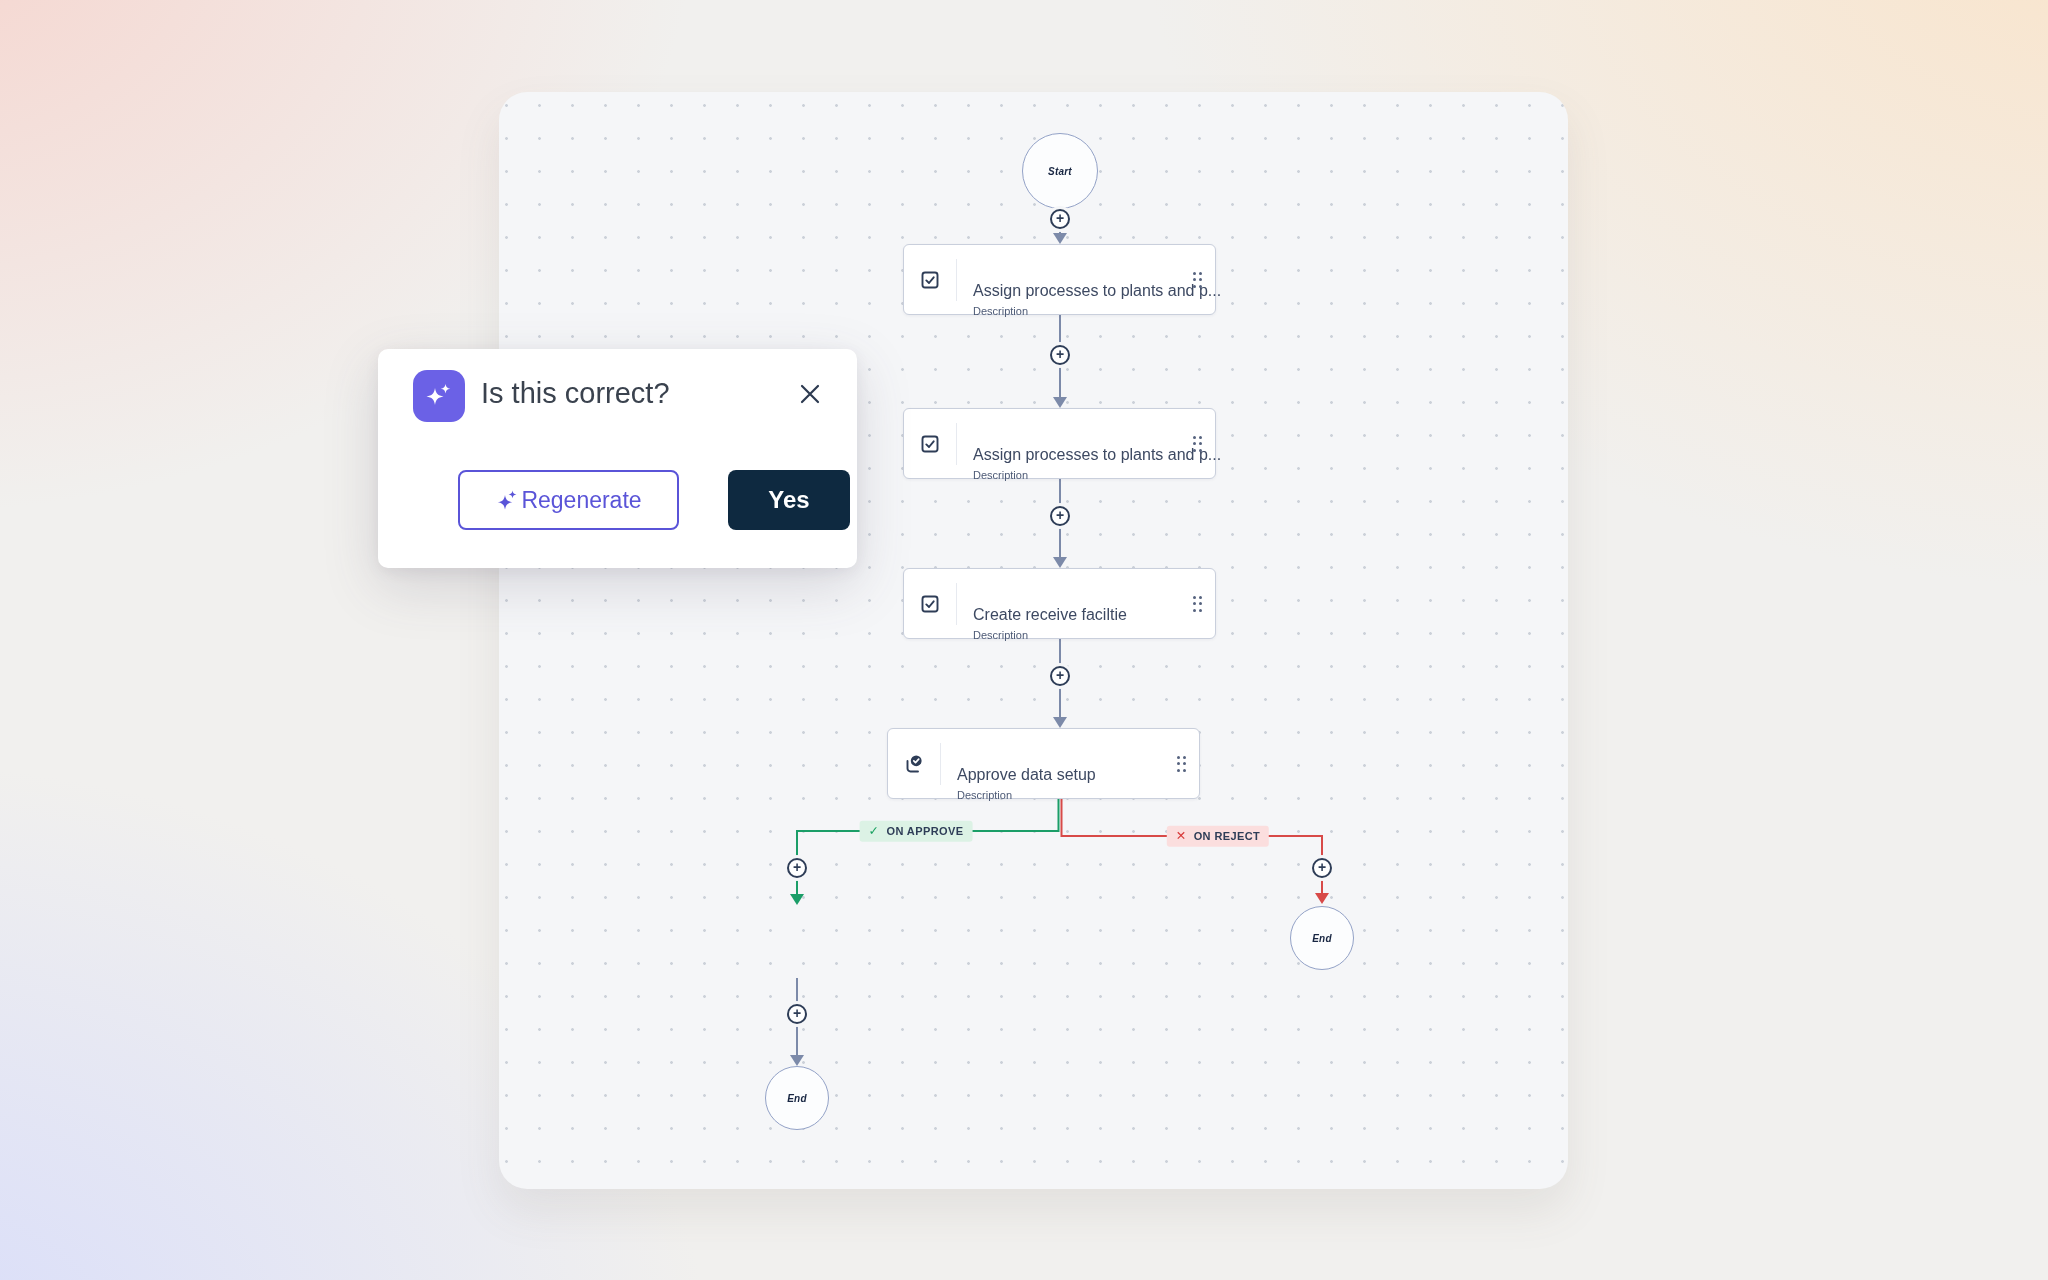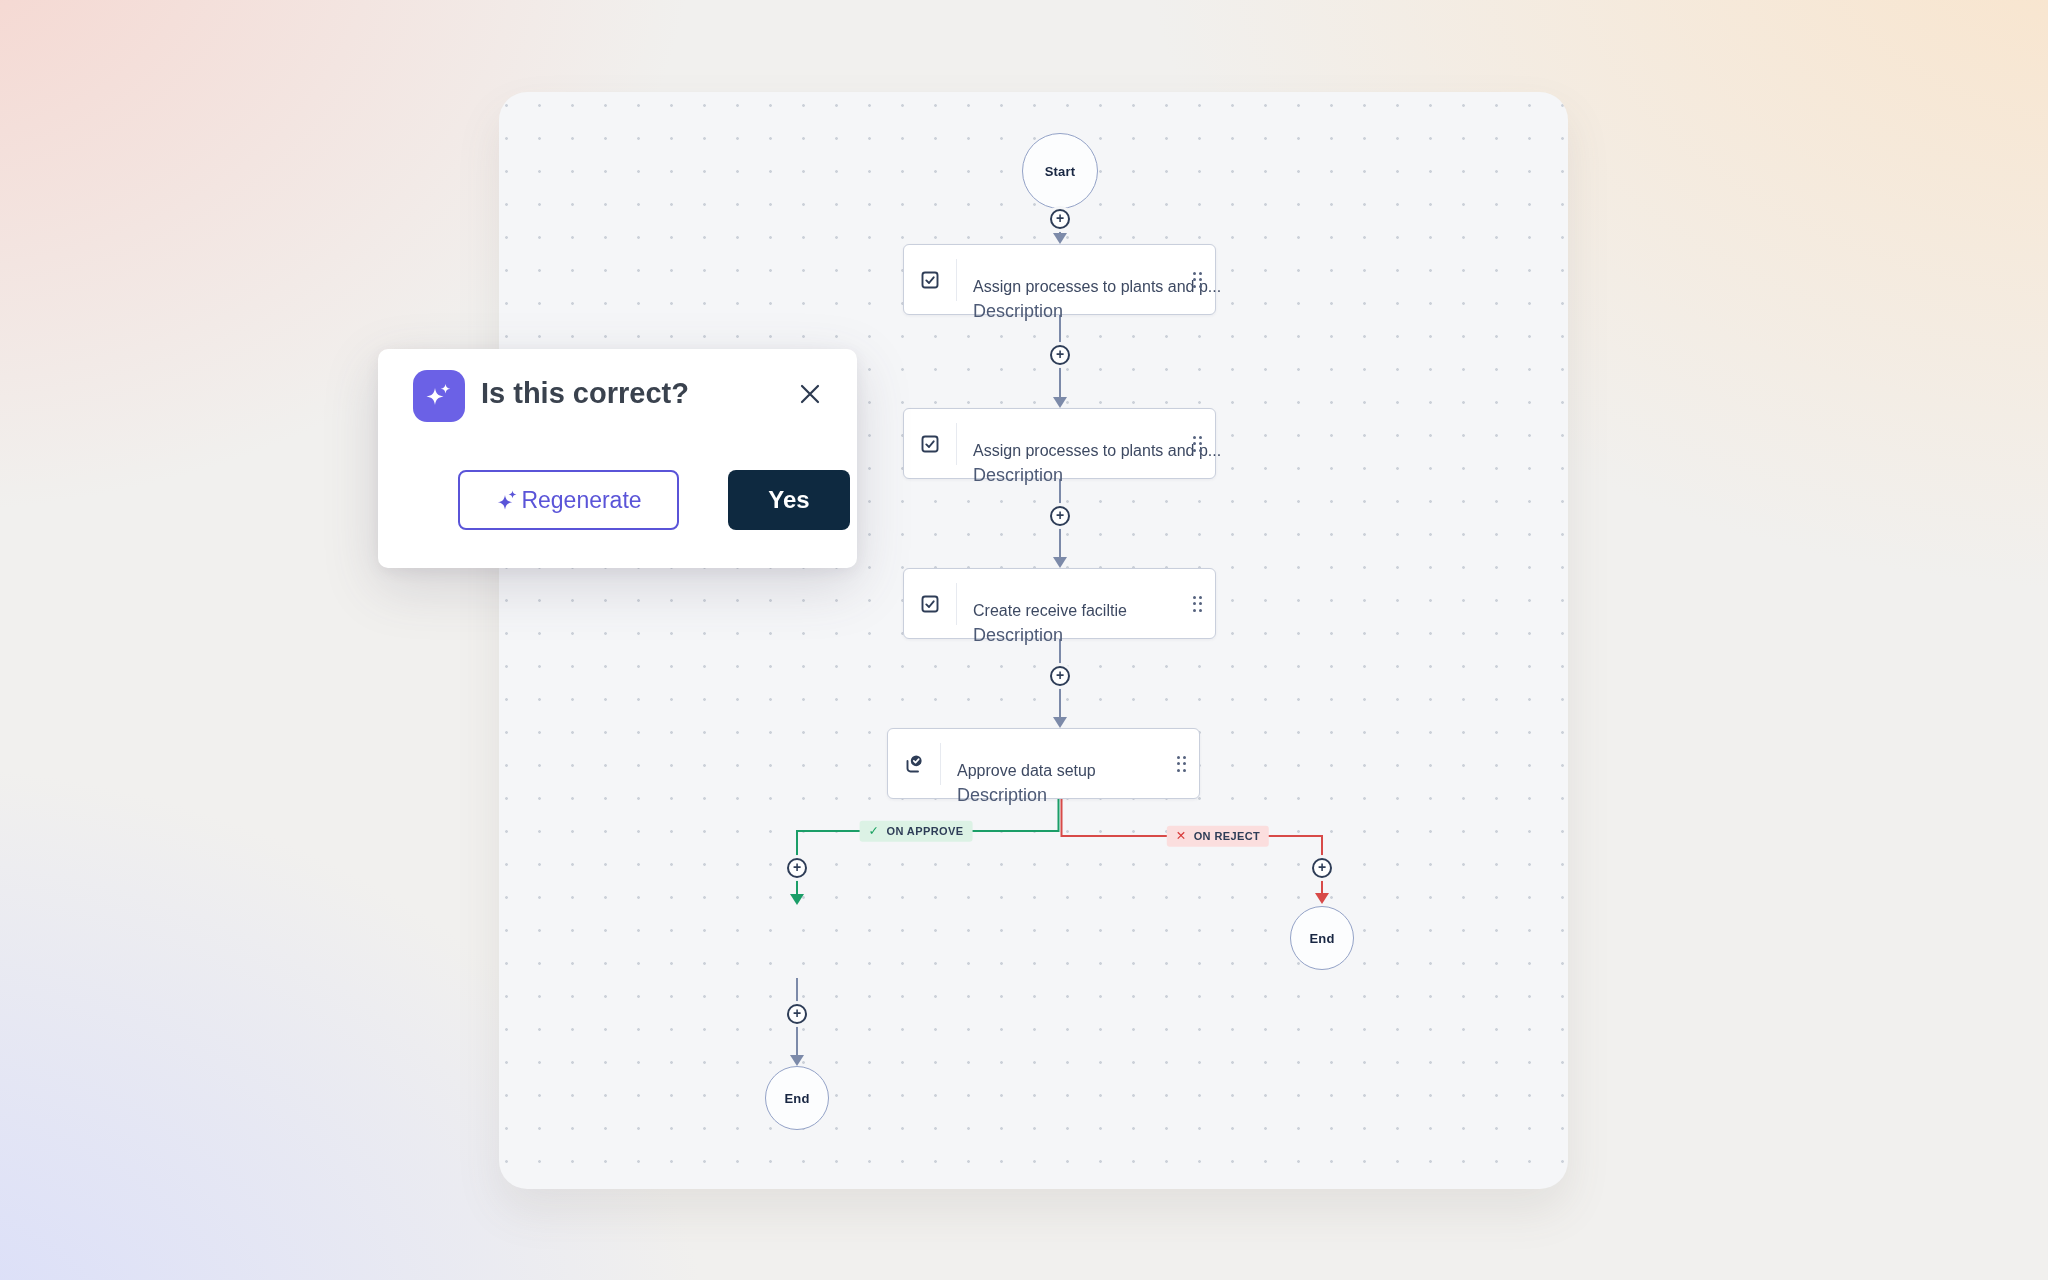--- a/index.html
+++ b/index.html
@@ -21,21 +21,21 @@
     background-image:radial-gradient(circle,#ccd1d9 1.3px,transparent 1.5px);
     background-size:33px 33px; background-position:24px 30px;
     box-shadow:0 22px 45px rgba(95,85,80,.10);
   }
   .connectors{ position:absolute; left:0; top:0; width:1069px; height:1097px; }
 
   
   .circle-node{
     position:absolute; border-radius:50%; background:#fcfdfe;
     border:1.5px solid #93a2c7; display:flex; align-items:center; justify-content:center;
-    font-size:13px; font-weight:700; color:#182642; letter-spacing:.2px;
+    font-size:10px; font-weight:700; color:#182642; letter-spacing:.2px;font-style:italic;
   }
   .start{ left:523px; top:41px; width:76px; height:76px; }
   .end-left{ left:266px; top:974px; width:64px; height:64px; }
   .end-right{ left:791px; top:814px; width:64px; height:64px; }
 
   
   .plus-badge{
     position:absolute; width:20px; height:20px; border-radius:50%;
     background:#fff; border:2px solid #2e3d57; color:#2e3d57;
     display:flex; align-items:center; justify-content:center;
@@ -49,21 +49,21 @@
   .node-card{
     position:absolute; width:313px; height:71px; background:#fff;
     border:1px solid #c9cfdc; border-radius:6px;
     display:flex; align-items:center;
     box-shadow:0 1px 3px rgba(30,40,70,.06);
   }
   .node-card .icon-box{ width:52px; display:flex; align-items:center; justify-content:center; flex:0 0 52px; }
   .node-card .v-divider{ width:1px; height:42px; background:#e7eaf0; flex:0 0 1px; }
   .node-card .text-box{ padding-left:16px; min-width:0; }
   .card-title{ font-size:16px; color:#3d4962; line-height:1.55; white-space:nowrap;margin-top:40px; }
-  .card-desc{ font-size:18px; color:#4d5a76; line-height:1.4; }
+  .card-desc{ font-size:11px; color:#4d5a76; line-height:1.4; }
   .drag-handle{
     margin-left:auto; margin-right:13px; flex:0 0 auto;
     display:grid; grid-template-columns:repeat(2,3px); gap:3.5px; cursor:grab;
   }
   .drag-handle i{ width:3px; height:3px; border-radius:50%; background:#55627e; }
 
   
   .branch-pill{
     position:absolute; transform:translate(-50%,-50%);
     display:flex; align-items:center; gap:7px;
@@ -83,21 +83,21 @@
     background:#fff; border-radius:10px;
     box-shadow:0 18px 55px rgba(80,70,95,.18), 0 4px 14px rgba(80,70,95,.08);
   }
   .dialog-icon{
     position:absolute; left:35px; top:21px; width:52px; height:52px;
     border-radius:14px; background:#6b61e6;
     display:flex; align-items:center; justify-content:center;
   }
   .dialog-title{
     position:absolute; left:103px; top:28px;
-    font-size:29px; font-weight:700; color:#3a424e;
+    font-size:29px; font-weight:400; color:#3a424e;
   }
   .dialog-close{
     position:absolute; left:418px; top:31px; width:28px; height:28px;
     display:flex; align-items:center; justify-content:center; cursor:pointer;
   }
   .btn-regenerate{
     position:absolute; left:80px; top:121px; width:221px; height:60px;
     background:#fff; border:2px solid #5a54d8; border-radius:8px;
     display:flex; align-items:center; justify-content:center; gap:0;
     font-family:inherit; font-size:23px; font-weight:500; color:#5a54d8; cursor:pointer;

